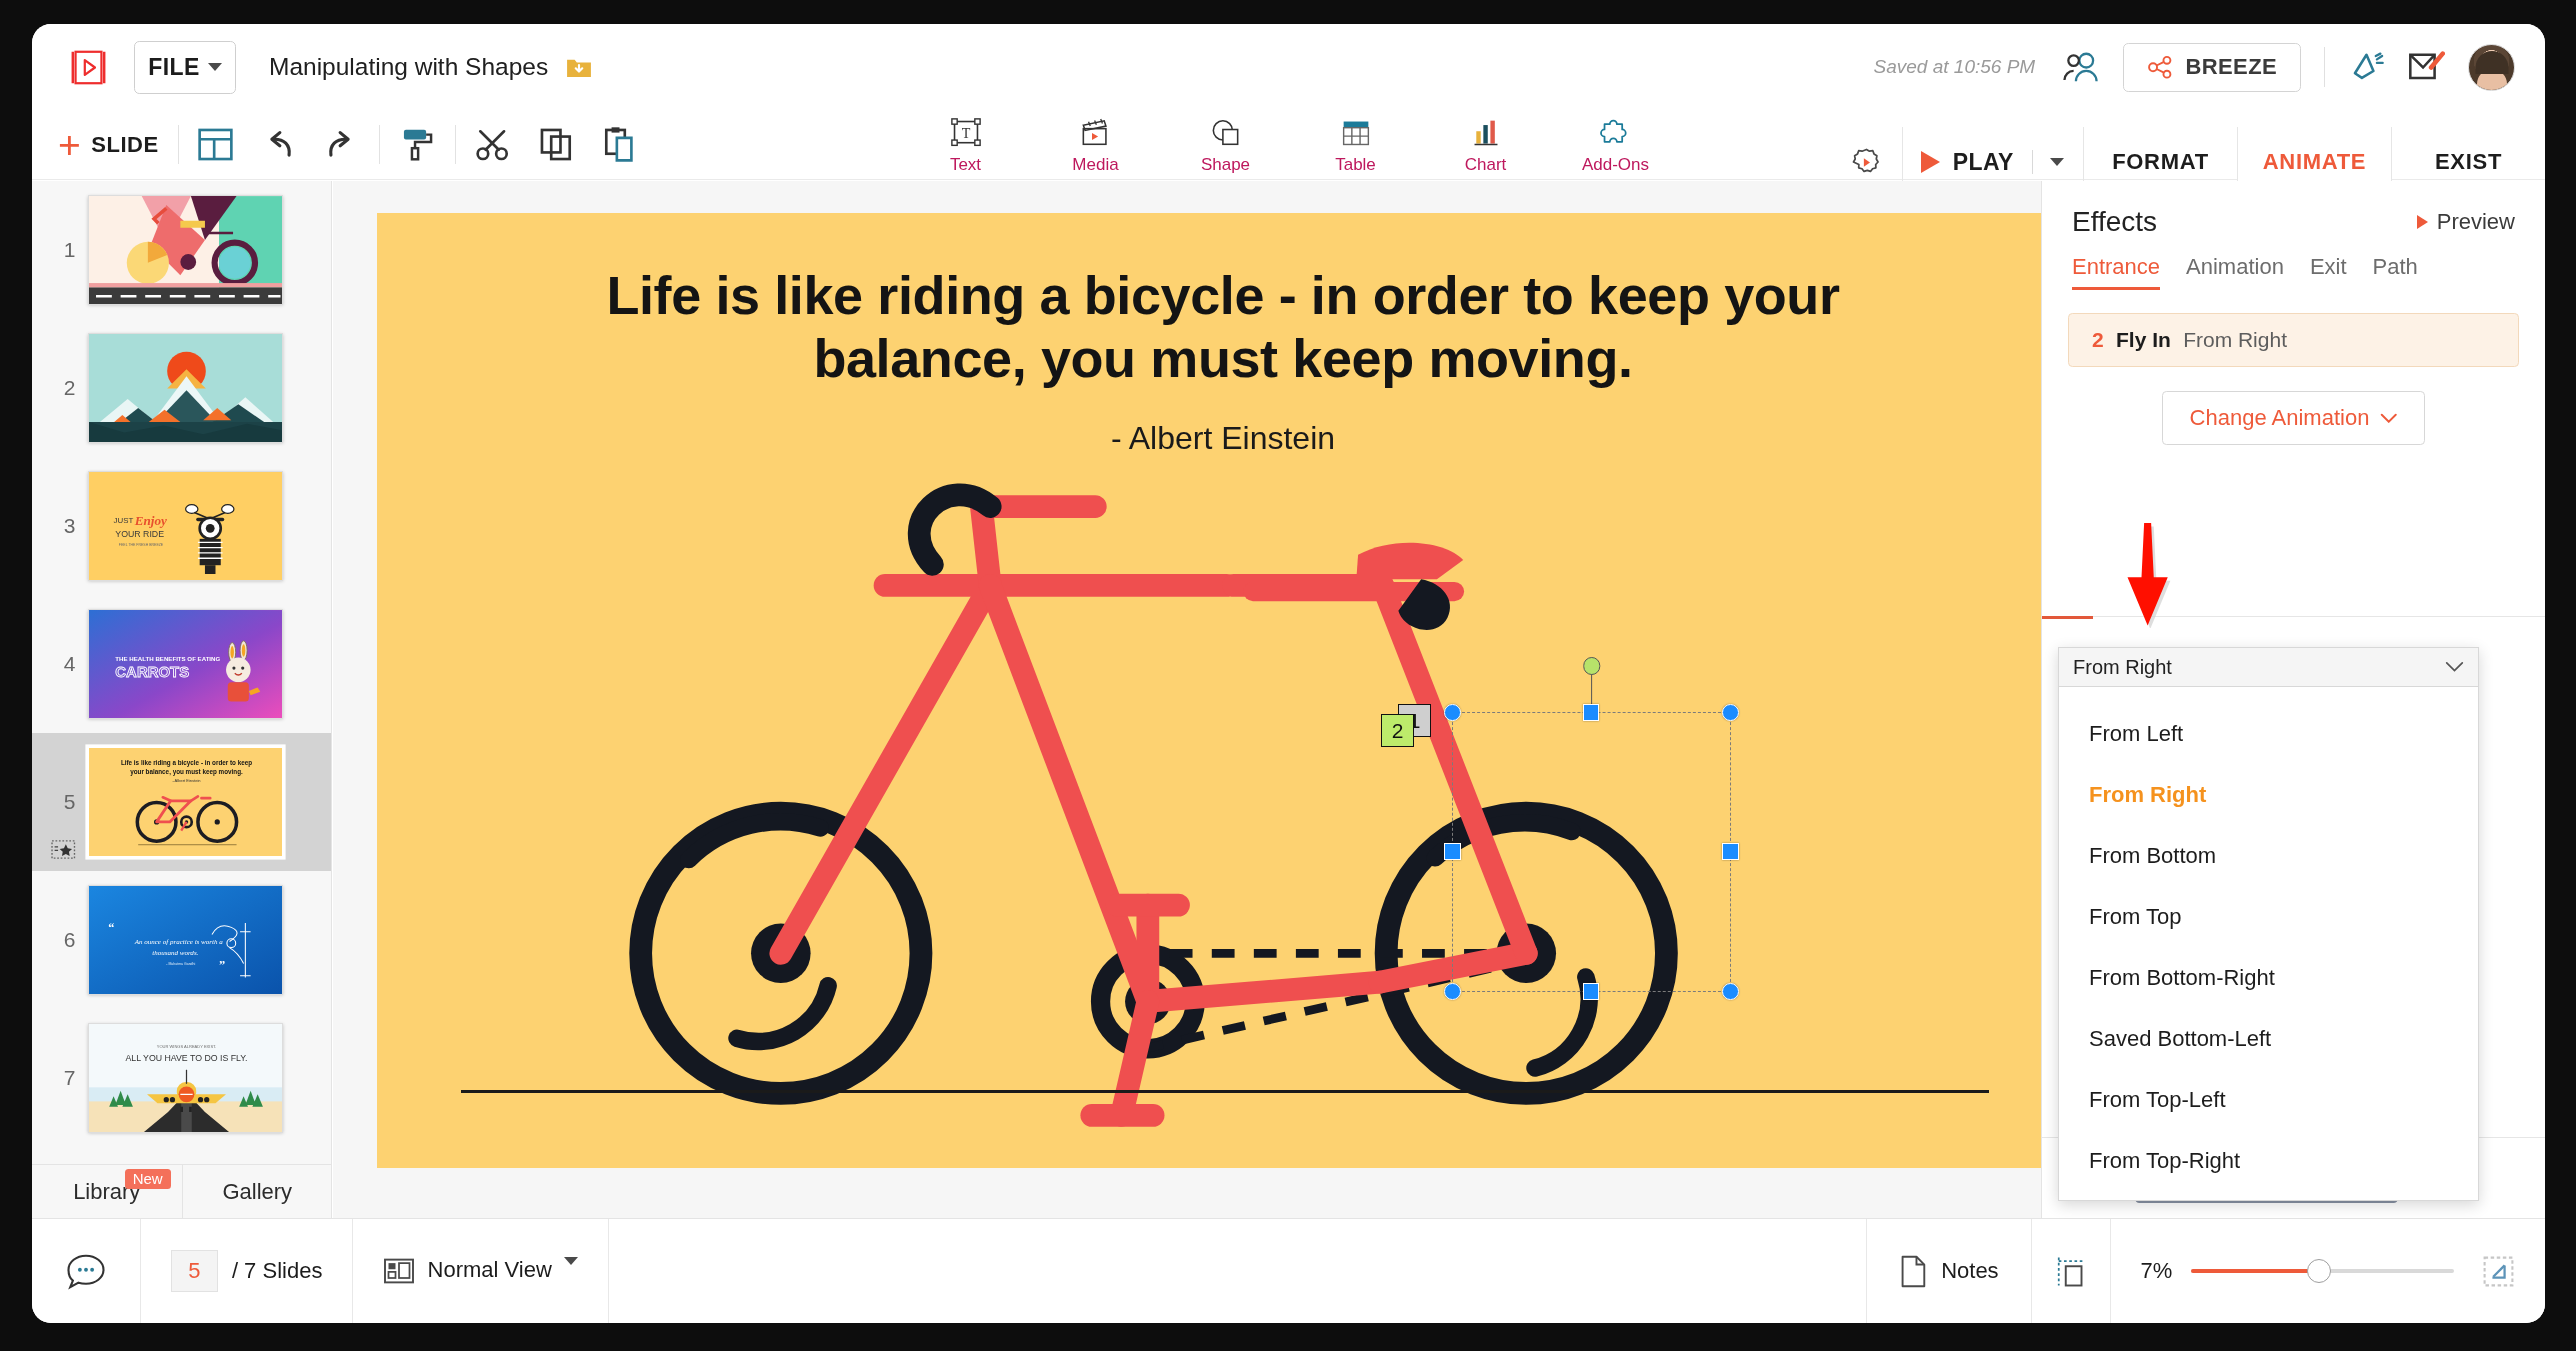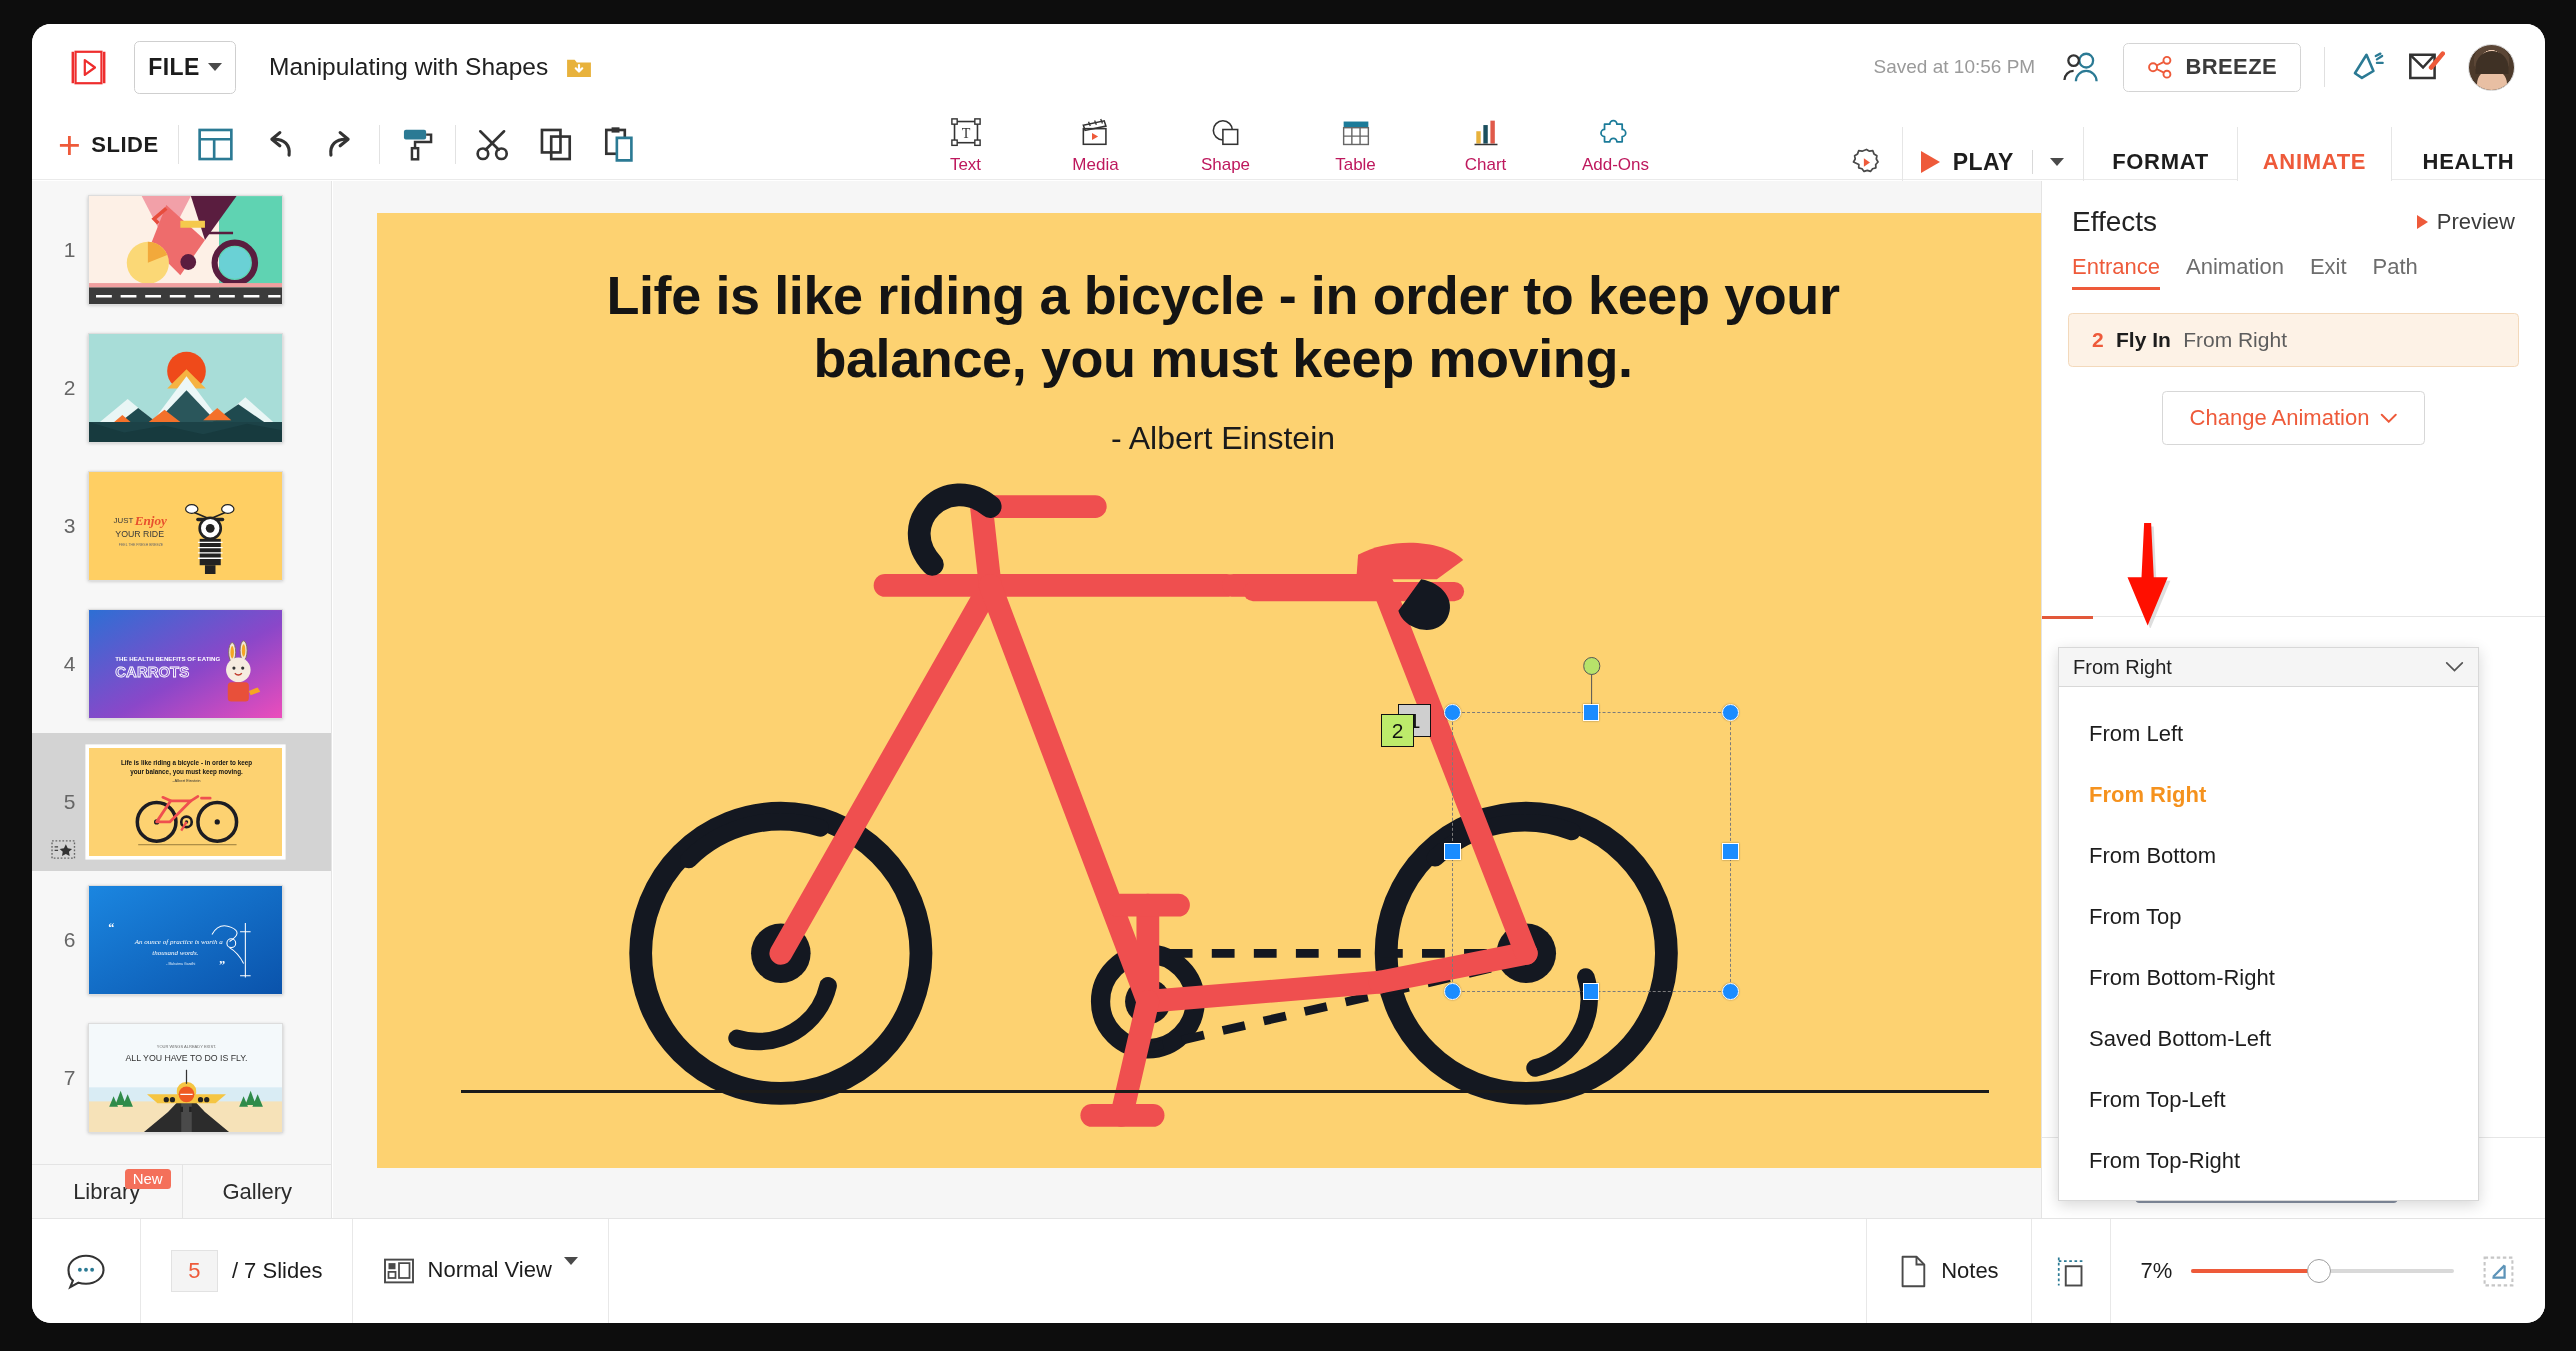--- a/index.html
+++ b/index.html
@@ -39,21 +39,21 @@
   }
   .doc-title {
     margin-left: 33px;
     font-size: 24.5px; color: #202020;
   }
   .doc-folder { margin-left: 17.5px; width: 26px; height: 24.5px; }
 
   .topbar-right {
     margin-left: auto; display: flex; align-items: center; gap: 0px; padding-right: 30px;
   }
-  .saved-text { font-size: 19px; color: #9a9a9a; margin-right: 26px; }
+  .saved-text { font-size: 19px; color: #9a9a9a; margin-right: 26px; font-style: italic; }
   .collab-icon { width: 39px; height: 35px; margin-right: 23px; cursor: pointer; }
   .share-btn {
     height: 49px; padding: 0 23px;
     border: 0.9px solid #d4d4d4; border-radius: 5.3px; background: #fff;
     display: flex; align-items: center; gap: 12.3px;
     font-size: 22px; font-weight: bold; color: #3b3b3b; letter-spacing: 0.4px;
     cursor: pointer;
   }
   .tb-div { width: 0.9px; height: 40px; background: #e0e0e0; margin: 0 23px; }
   .announce-icon { width: 37px; height: 35px; cursor: pointer; margin-right: 23px;}
@@ -484,21 +484,21 @@
       </div>
       <div class="rr-div"></div>
       <div class="play-btn">
         <span class="play-tri"></span>
         <span class="play-label">PLAY</span>
         <span class="play-sep"></span>
         <span class="chev"></span>
       </div>
       <div class="mode-tab">FORMAT</div>
       <div class="mode-tab active">ANIMATE</div>
-      <div class="mode-tab">HEALTH</div>
+      <div class="mode-tab">EXIST</div>
     </div>
   </div>
 
   <div class="slides-panel">
 
     <div class="slide-row">
       <div class="slide-num">1</div>
       <div class="slide-thumb t1">
         <svg viewBox="0 0 222 125" width="195" height="110">
           <rect width="222" height="125" fill="#fdf0e6"></rect>

